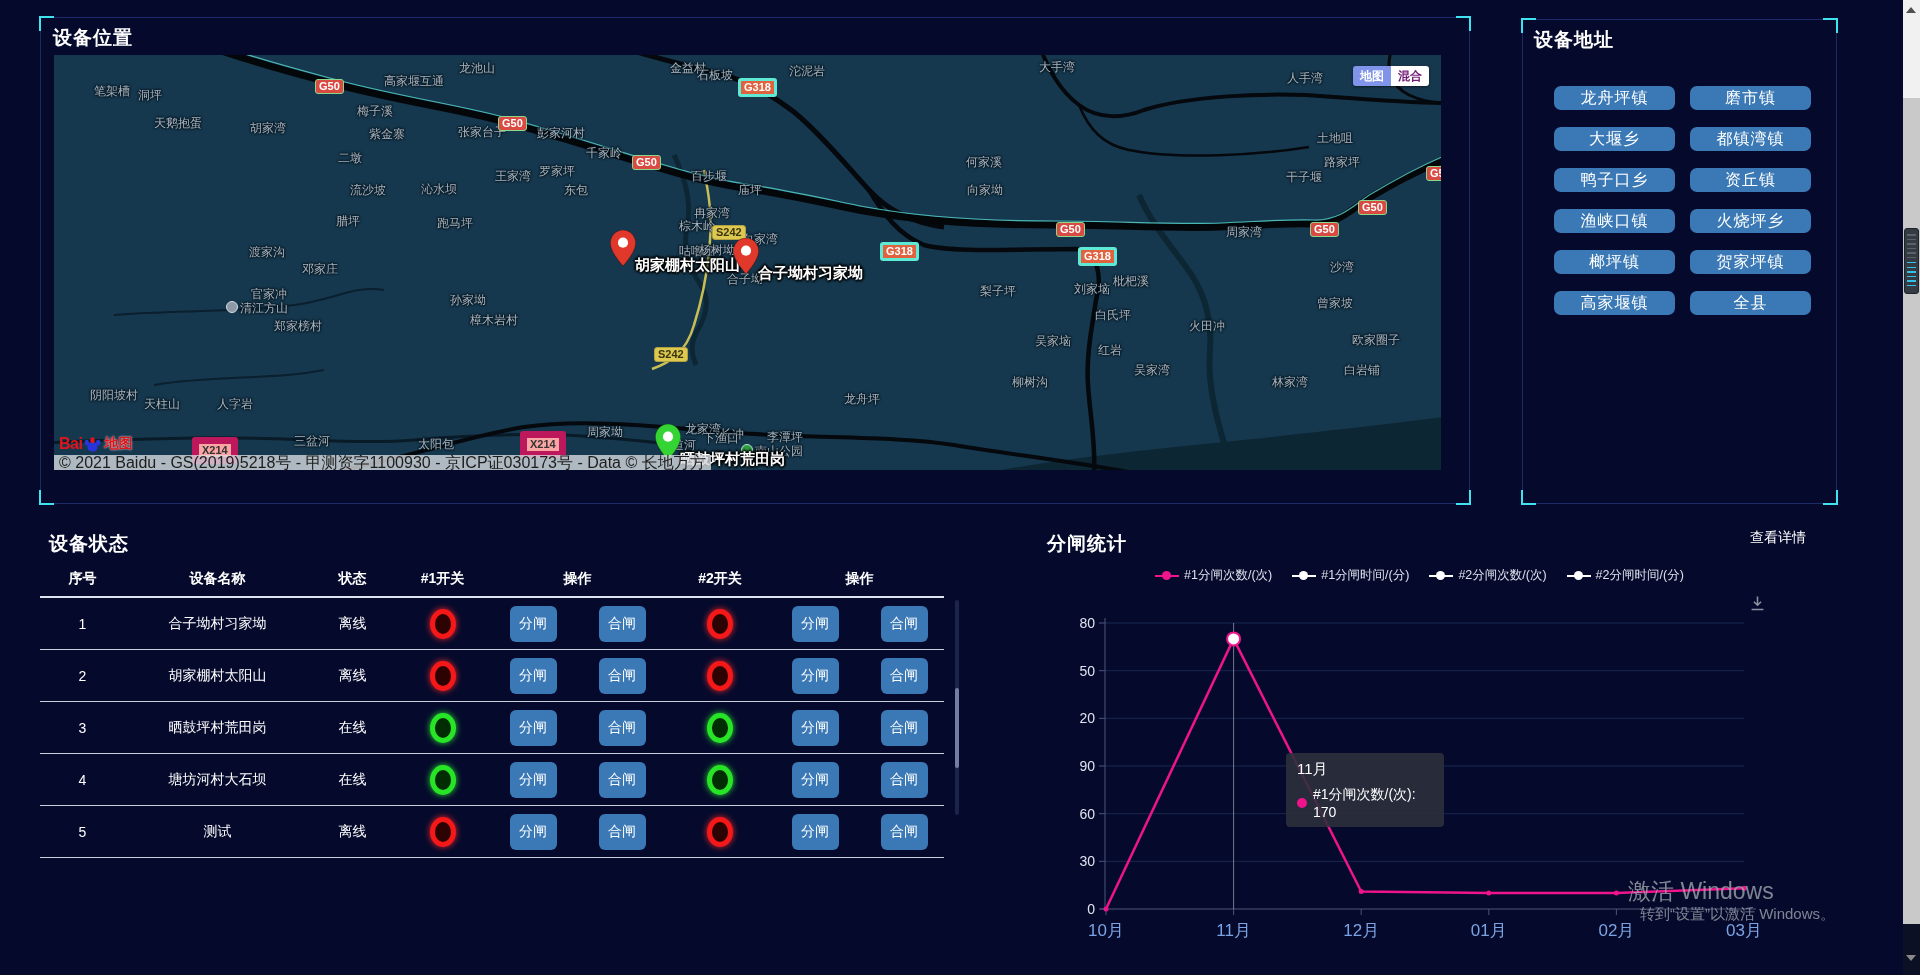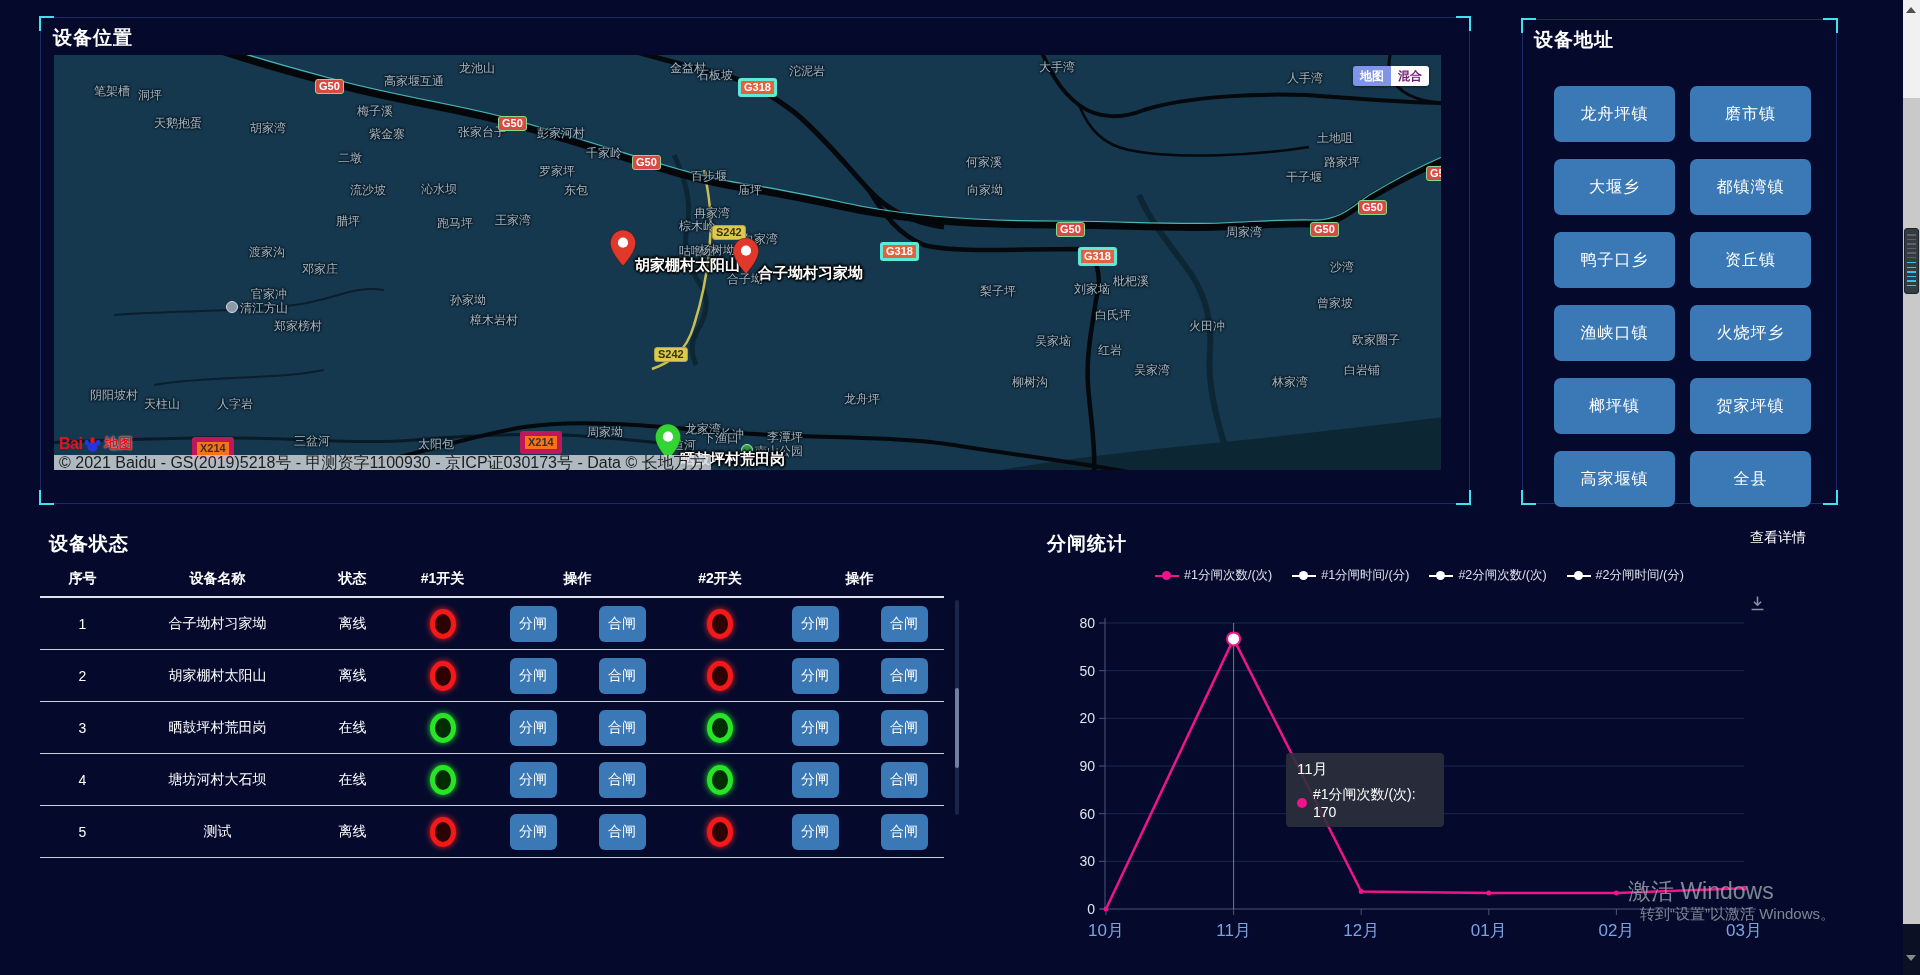--- a/index.html
+++ b/index.html
@@ -16,37 +16,37 @@
   #map{position:absolute;left:13px;top:37px;width:1387px;height:415px;background:#16384e;overflow:hidden}
   .maplabel{position:absolute;font-size:12px;color:#a7b4bf;white-space:nowrap;
     text-shadow:1px 0 2px #0a1822,-1px 0 2px #0a1822,0 1px 2px #0a1822,0 -1px 2px #0a1822}
   .licon{display:inline-block;width:10px;height:10px;border-radius:50%;margin-right:2px;vertical-align:-1px}
   .licon.park{background:#2f9e44;border:1px solid #bfe8c5}
   .licon.scenic{background:#8d99a6;border:1px solid #d7dde2}
   .shield{position:absolute;font-size:11px;font-weight:bold;line-height:13px;padding:0 3px;border-radius:3px;white-space:nowrap}
   .shield.g{background:#d94a43;color:#fff;border:1px solid #8bd88b}
   .shield.g318{background:#e0623f;color:#fff;border:3px solid #5eead4}
   .shield.s{background:#ddc94f;color:#3a3513;border:1px solid #b0a041}
-  .shield.x{background:#f97316;color:#333;border:5px solid #be185d}
+  .shield.x{background:#fca5a5;color:#333;border:7px solid #be185d}
   .pin{position:absolute;width:26px;height:36px}
   .pinlabel{position:absolute;font-size:15px;font-weight:bold;color:#fff;white-space:nowrap;
     text-shadow:2px 0 2px #000,-2px 0 2px #000,0 2px 2px #000,0 -2px 2px #000}
   .maptype{position:absolute;right:12px;top:11px;display:flex;border-radius:3px;overflow:hidden;
     box-shadow:0 1px 3px rgba(0,0,0,.55);font-size:12px;font-weight:bold;line-height:18px}
   .maptype .opt{padding:1px 7px;cursor:pointer}
   .maptype .opt.active{background:#8095ea;color:#fff}
   .maptype .opt.plain{background:#ffffff;color:#701a75}
   .copyright{position:absolute;left:0;bottom:0;background:rgba(214,218,223,.8);color:#1d1d1d;font-size:16px;
     line-height:15px;padding:0 5px;white-space:nowrap}
   .baidulogo{position:absolute;left:5px;bottom:17px;display:flex;align-items:center;font-weight:bold}
   .baidulogo .bai{color:#e0151c;font-size:16px;letter-spacing:-.5px}
   .baidulogo .ditu{color:#e0151c;font-size:14px;margin-left:1px;text-shadow:0 0 2px #fff}
   
   .addr-grid{position:absolute;left:31px;top:66px;display:grid;grid-template-columns:121px 121px;column-gap:15px;row-gap:17px}
-  .addr-btn{height:56px;background:#3a79b5;border-radius:7px;color:#fff;font-size:16px;display:flex;
+  .addr-btn{height:24px;background:#3a79b5;border-radius:7px;color:#fff;font-size:16px;display:flex;
     align-items:center;justify-content:center;cursor:pointer;letter-spacing:1px}
   
   #status-table{position:absolute;left:40px;top:562px;width:904px}
   .trow{display:grid;grid-template-columns:85px 185px 85px 95px 175px 110px 169px;align-items:center}
   .trow.head{height:34px;font-weight:bold;font-size:14px;border-bottom:2px solid #dfe3ee}
   .trow.body{height:51px;font-size:14px;border-bottom:1px solid #c9cfdd}
   .tcell{display:flex;align-items:center;justify-content:center;text-align:center}
   .light{width:16px;height:20px;border-radius:50%;border:5px solid}
   .light.red{border-color:#f51818;background:#2d0202;box-shadow:0 0 6px rgba(255,40,40,.95)}
   .light.green{border-color:#27e427;background:#022d02;box-shadow:0 0 6px rgba(46,235,46,.95)}
@@ -121,21 +121,21 @@
         <span class="maplabel" style="left: 196px; top: 65px;">胡家湾</span>
         <span class="maplabel" style="left: 330px; top: 18px;">高家堰互通</span>
         <span class="maplabel" style="left: 303px; top: 48px;">梅子溪</span>
         <span class="maplabel" style="left: 315px; top: 71px;">紫金寨</span>
         <span class="maplabel" style="left: 284px; top: 79px; margin-top: 16px;">二墩</span>
         <span class="maplabel" style="left: 404px; top: 69px;">张家台子</span>
         <span class="maplabel" style="left: 483px; top: 70px;">彭家河村</span>
         <span class="maplabel" style="left: 532px; top: 90px;">千家岭</span>
         <span class="maplabel" style="left: 637px; top: 113px;">百步堰</span>
         <span class="maplabel" style="left: 684px; top: 127px;">庙坪</span>
-        <span class="maplabel" style="left: 441px; top: 113px; margin-top: 44px;">王家湾</span>
+        <span class="maplabel" style="left: 441px; top: 113px;">王家湾</span>
         <span class="maplabel" style="left: 485px; top: 108px;">罗家坪</span>
         <span class="maplabel" style="left: 510px; top: 127px;">东包</span>
         <span class="maplabel" style="left: 296px; top: 127px;">流沙坡</span>
         <span class="maplabel" style="left: 367px; top: 126px;">沁水坝</span>
         <span class="maplabel" style="left: 383px; top: 160px;">跑马坪</span>
         <span class="maplabel" style="left: 282px; top: 158px;">腊坪</span>
         <span class="maplabel" style="left: 195px; top: 189px;">渡家沟</span>
         <span class="maplabel" style="left: 248px; top: 206px;">邓家庄</span>
         <span class="maplabel" style="left: 197px; top: 231px;">官家冲</span>
         <span class="maplabel" style="left: 220px; top: 263px;">郑家榜村</span>

